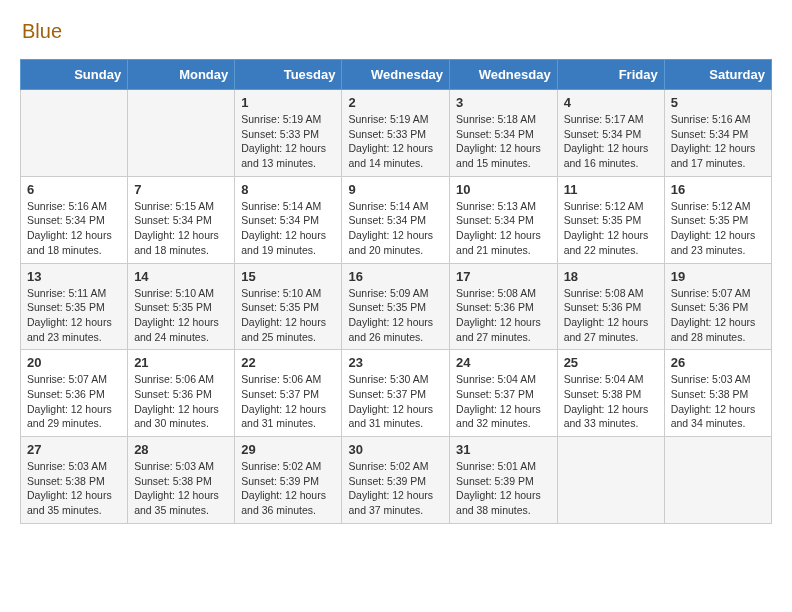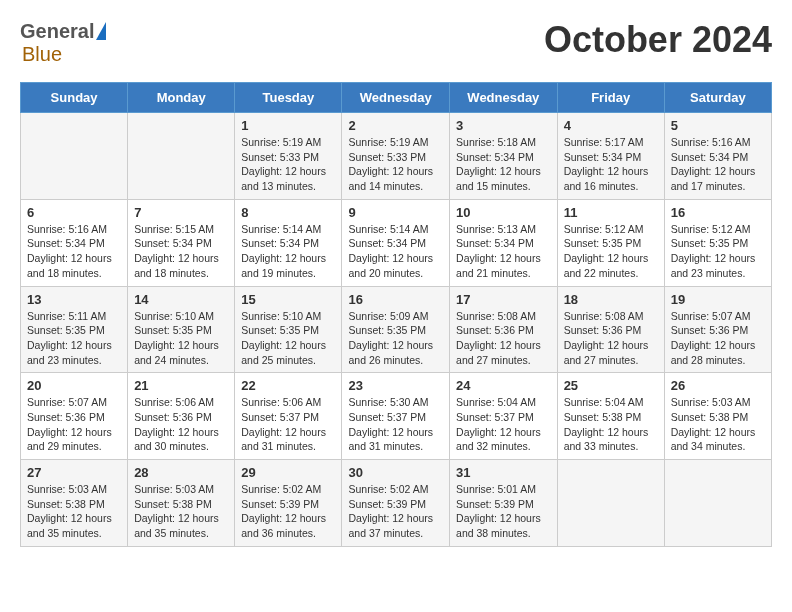--- a/index.html
+++ b/index.html
@@ -53,21 +53,21 @@
     }
     table {
       width: 100%;
       border-collapse: collapse;
       font-size: 11px;
     }
     thead tr th {
       background-color: #3a7abf;
       color: #fff;
       padding: 7px 6px;
-      text-align: center;
+      text-align: right;
       font-size: 13px;
       font-weight: bold;
       border: 1px solid #5a9ad0;
     }
     tbody tr td {
       border: 1px solid #ccc;
       padding: 5px 6px;
       vertical-align: top;
       width: 108px;
       min-height: 80px;
@@ -93,30 +93,25 @@
     }
     tbody tr:nth-child(odd) td.empty-cell {
       background: #f5f5f5 !important;
     }
   </style>
 </head>
 <body>
 
 <div class="header">
   <div class="logo">
-    <div class="logo-text">
-      <span class="logo-general">General</span>
-      <div class="logo-icon"></div>
-    </div>
     <div style="margin-left:2px;">
       <span class="logo-blue">Blue</span>
     </div>
   </div>
   <div class="title-block">
-    <div class="month-title">October 2024</div>
   </div>
 </div>
 
 <table>
   <thead>
     <tr>
     <th>Sunday</th>
         <th>Monday</th>
         <th>Tuesday</th>
         <th>Wednesday</th>

